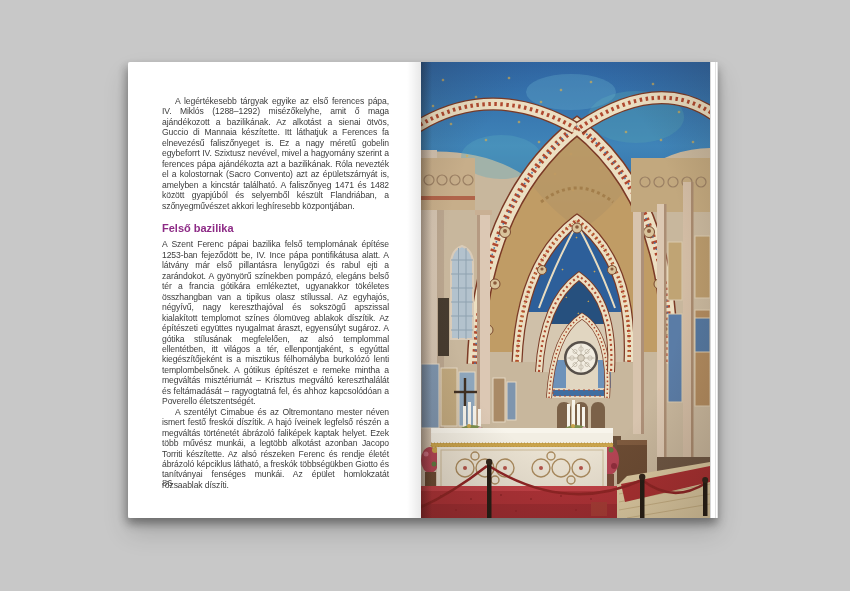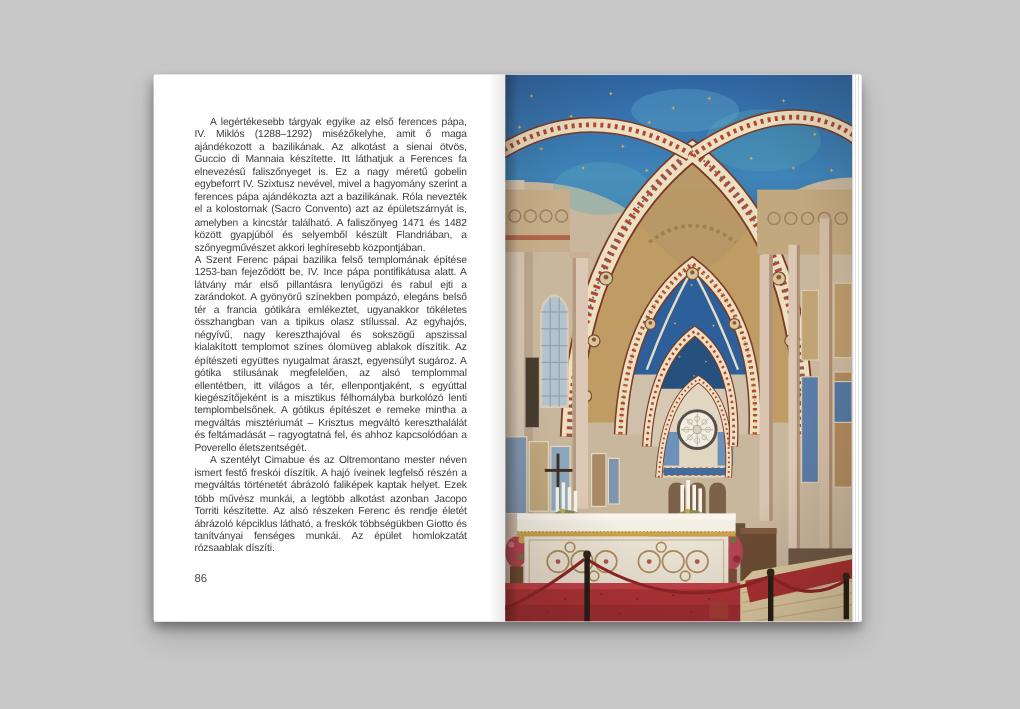--- a/index.html
+++ b/index.html
@@ -57,20 +57,21 @@
   }
 </style>
 </head>
 <body>
 
 <div class="book">
 
   <div class="page-left">
     <div class="text-col">
       <p class="indent">A legértékesebb tárgyak egyike az első ferences pápa, IV. Miklós (1288–1292) misézőkelyhe, amit ő maga ajándékozott a bazilikának. Az alkotást a sienai ötvös, Guccio di Mannaia készítette. Itt láthatjuk a Ferences fa elnevezésű faliszőnyeget is. Ez a nagy méretű gobelin egybeforrt IV. Szixtusz nevével, mivel a hagyomány szerint a ferences pápa ajándékozta azt a bazilikának. Róla nevezték el a kolostornak (Sacro Convento) azt az épületszárnyát is, amelyben a kincstár található. A faliszőnyeg 1471 és 1482 között gyapjúból és selyemből készült Flandriában, a szőnyegművészet akkori leghíresebb központjában.</p>
+      <h2 class="section-heading" style="color:#8d2b86">Felső bazilika</h2>
       <p>A Szent Ferenc pápai bazilika felső templomának építése 1253-ban fejeződött be, IV. Ince pápa pontifikátusa alatt. A látvány már első pillantásra lenyűgözi és rabul ejti a zarándokot. A gyönyörű színekben pompázó, elegáns belső tér a francia gótikára emlékeztet, ugyanakkor tökéletes összhangban van a tipikus olasz stílussal. Az egyhajós, négyívű, nagy kereszthajóval és sokszögű apszissal kialakított templomot színes ólomüveg ablakok díszítik. Az építészeti együttes nyugalmat áraszt, egyensúlyt sugároz. A gótika stílusának megfelelően, az alsó templommal ellentétben, itt világos a tér, ellenpontjaként, s egyúttal kiegészítőjeként is a misztikus félhomályba burkolózó lenti templombelsőnek. A gótikus építészet e remeke mintha a megváltás misztériumát – Krisztus megváltó kereszthalálát és feltámadását – ragyogtatná fel, és ahhoz kapcsolódóan a Poverello életszentségét.</p>
       <p class="indent">A szentélyt Cimabue és az Oltremontano mester néven ismert festő freskói díszítik. A hajó íveinek legfelső részén a megváltás történetét ábrázoló faliképek kaptak helyet. Ezek több művész munkái, a legtöbb alkotást azonban Jacopo Torriti készítette. Az alsó részeken Ferenc és rendje életét ábrázoló képciklus látható, a freskók többségükben Giotto és tanítványai fenséges munkái. Az épület homlokzatát rózsaablak díszíti.</p>
     </div>
     <div class="page-number">86</div>
   </div>
 
   <div class="page-right">
     <div class="photo-wrap">
       <svg width="289" height="456" viewBox="0 0 289 456" xmlns="http://www.w3.org/2000/svg">
         <defs>

